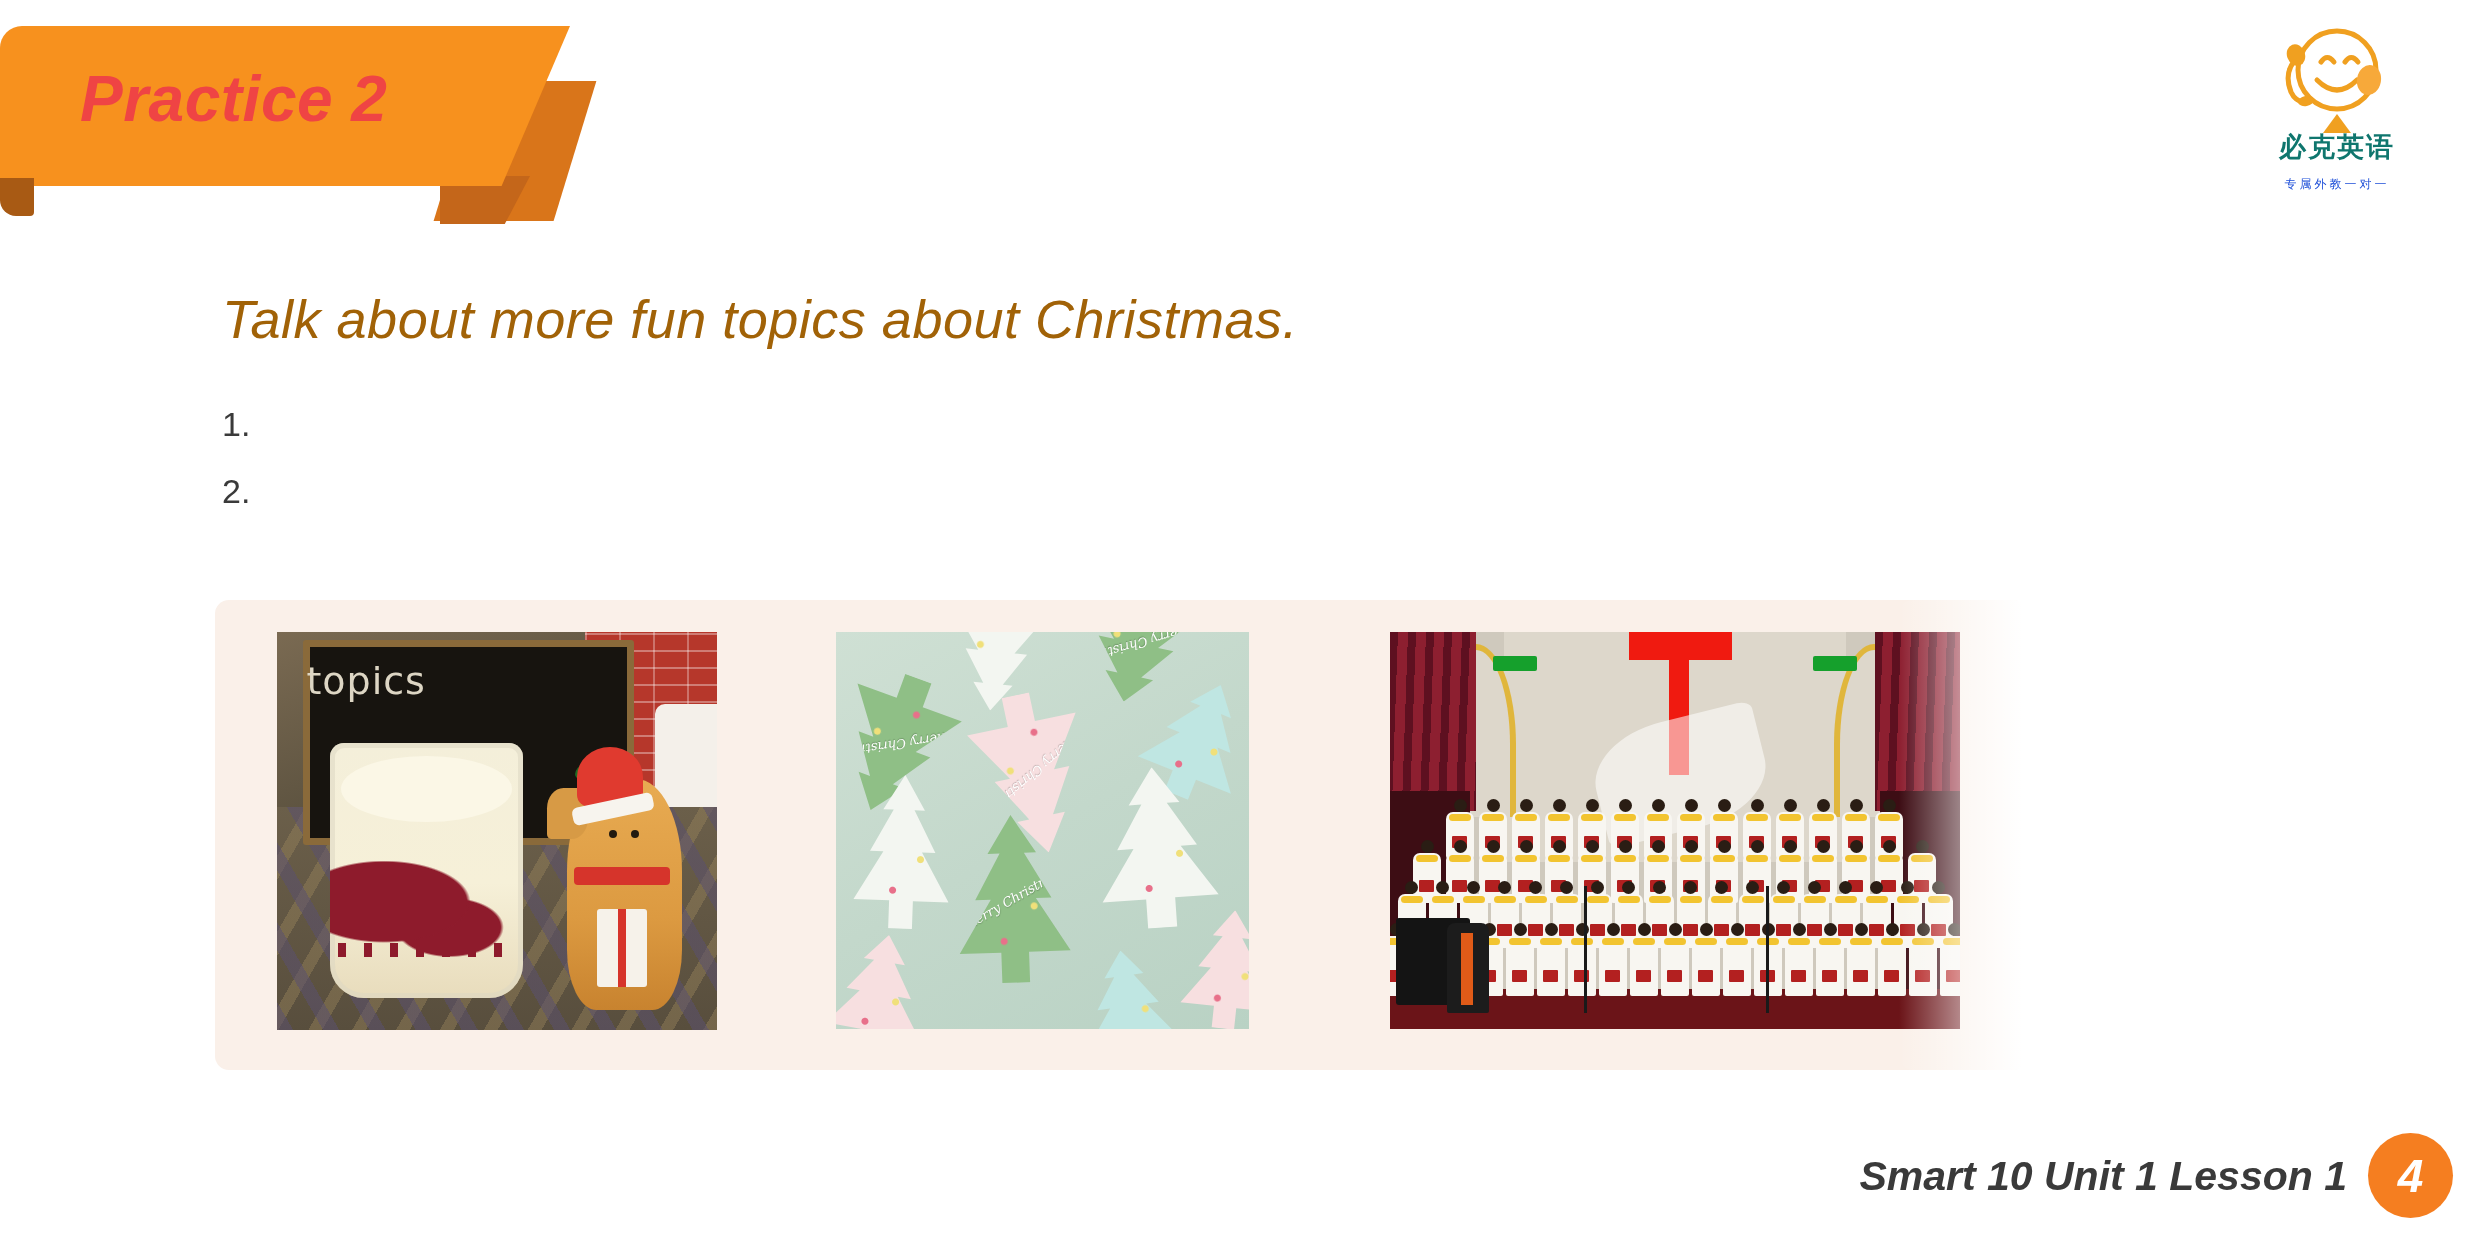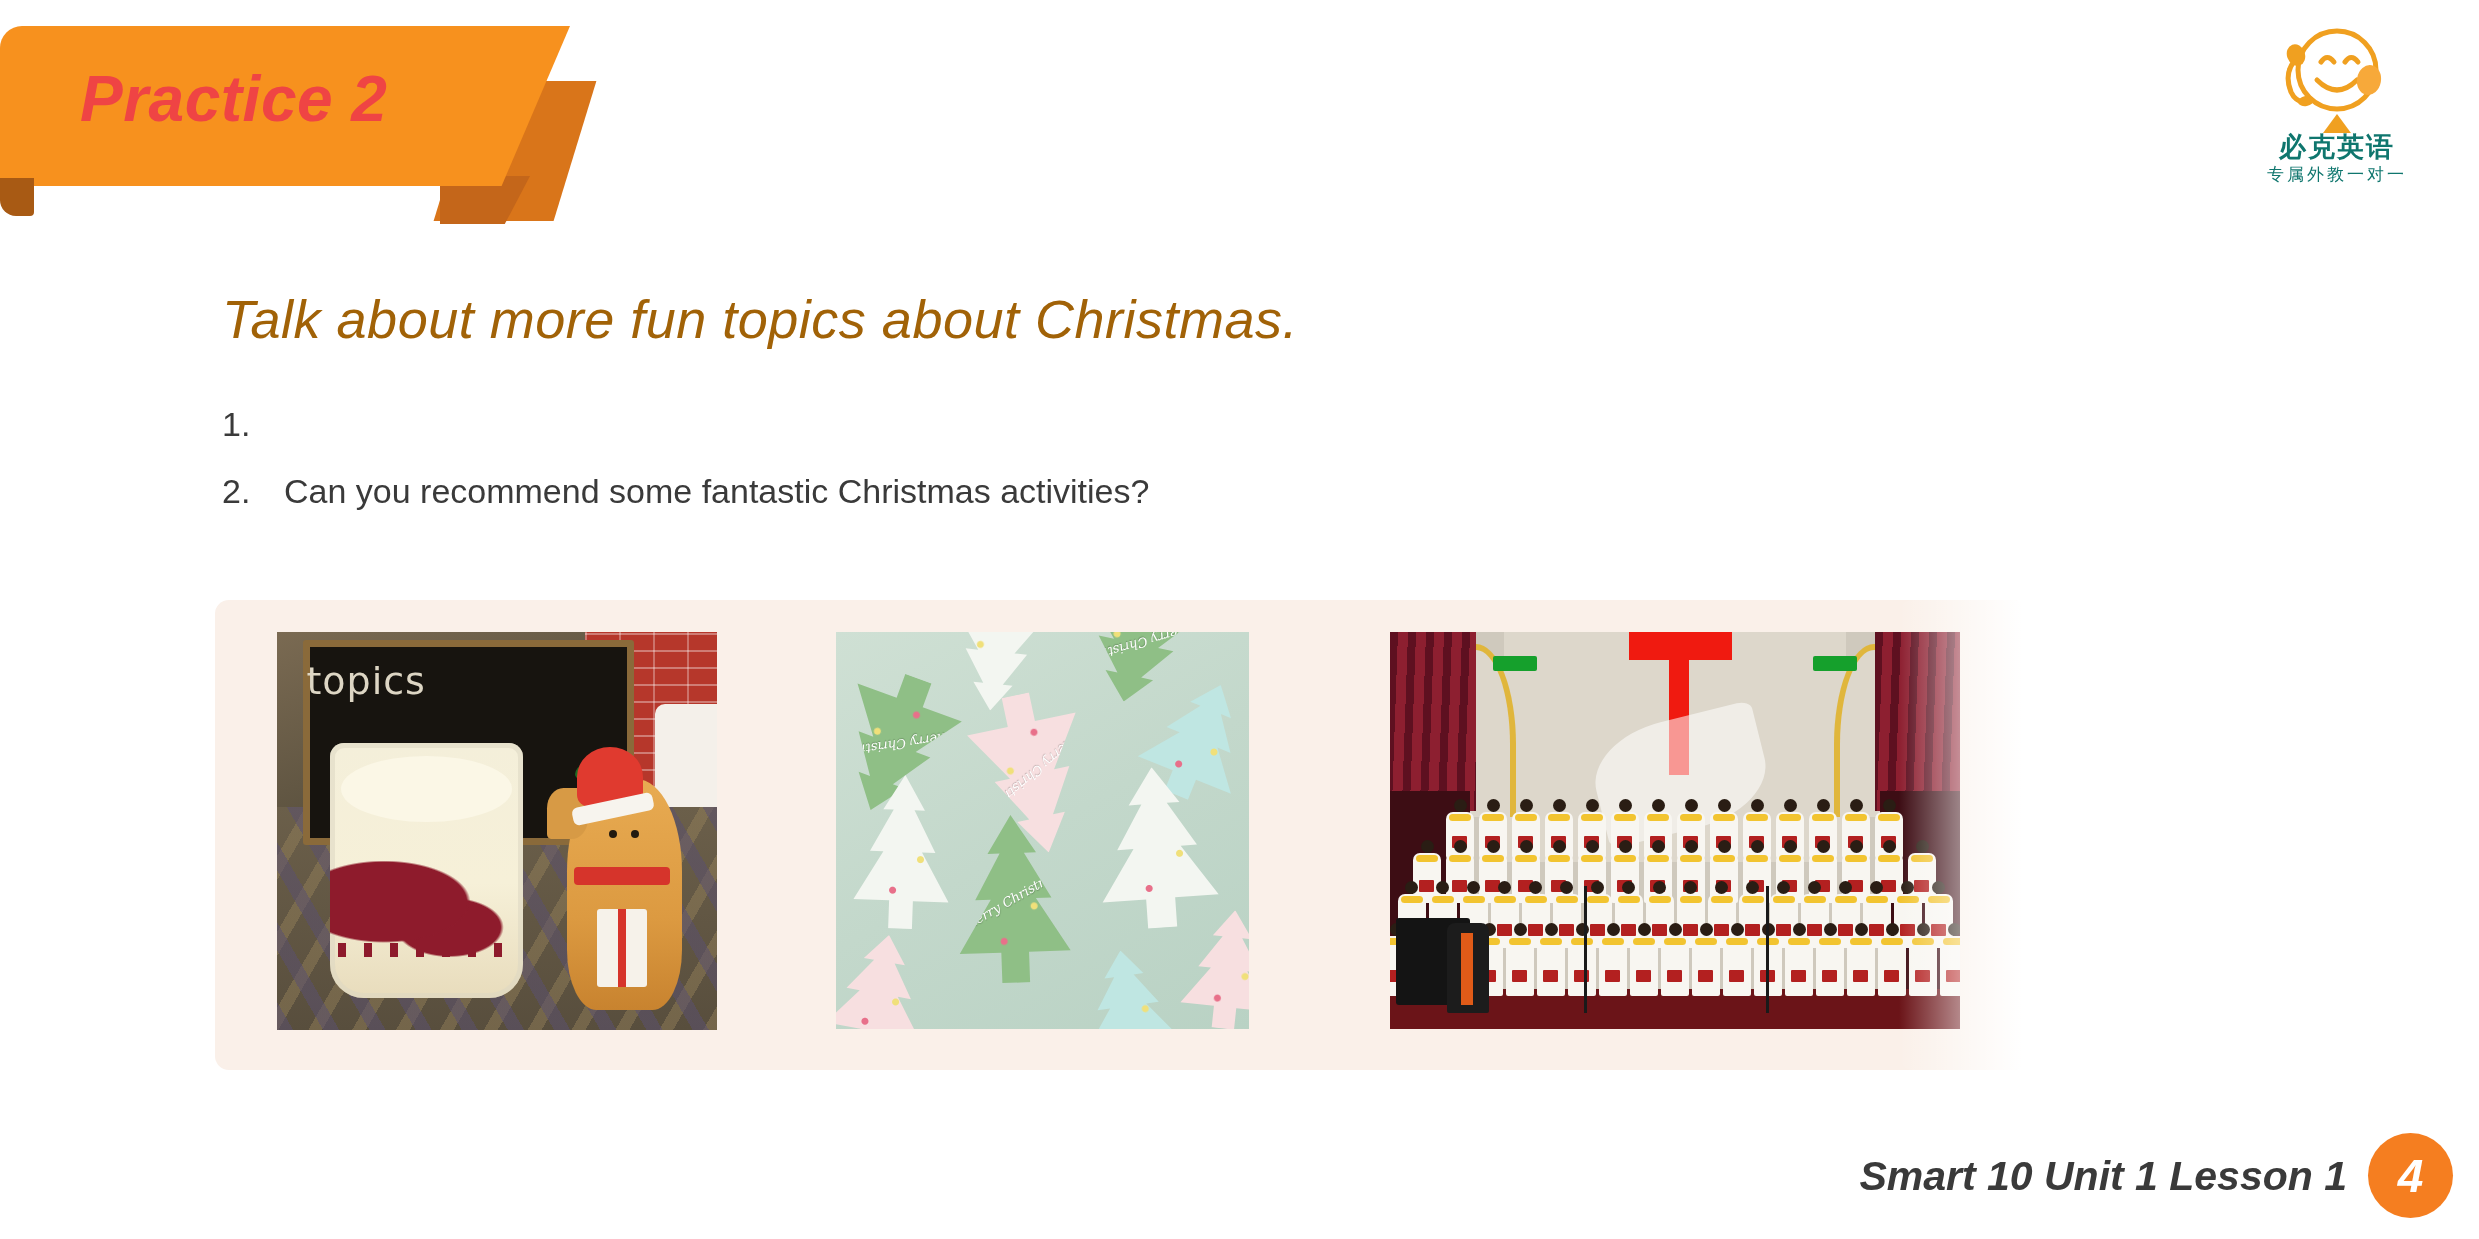--- a/index.html
+++ b/index.html
@@ -90,25 +90,25 @@
   }
   .logo-title {
     font-size: 27px;
     font-weight: bold;
     color: #0f766e;
     letter-spacing: 2px;
     line-height: 1.0;
     margin-top: -2px;
   }
   .logo-sub {
-    font-size: 17px;
-    color: #0f766e;
+    font-size: 12px;
+    color: #1d4ed8;
     letter-spacing: 3px;
     line-height: 1.2;
-    margin-top: 4px;
+    margin-top: 16px;
   }
 
   
   .heading {
     position: absolute;
     left: 222px;
     top: 288px;
     font-size: 54px;
     font-style: italic;
     font-weight: normal;
@@ -441,21 +441,20 @@
 </div>
 
 <div class="heading">Talk about more fun topics about Christmas.</div>
 
 <div class="qlist">
   <div class="qrow">
     <div class="qnum">1.</div>
   </div>
   <div class="qrow">
     <div class="qnum">2.</div>
-    <div class="qtext">Can you recommend some fantastic Christmas activities?</div>
   </div>
 </div>
 
 <div class="photo-panel">
 
   <div class="photo photo-1">
     <div class="ph-inner">
       <div class="p1-bg"></div>
       <div class="p1-brick"></div>
       <div class="p1-sock"></div>

